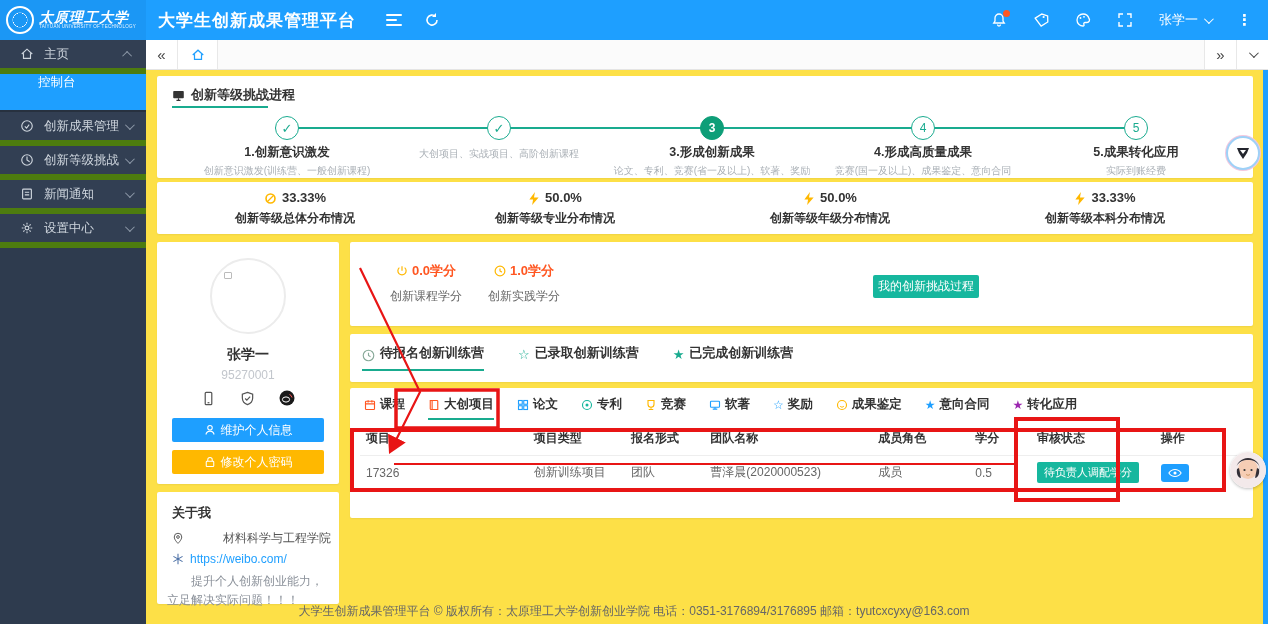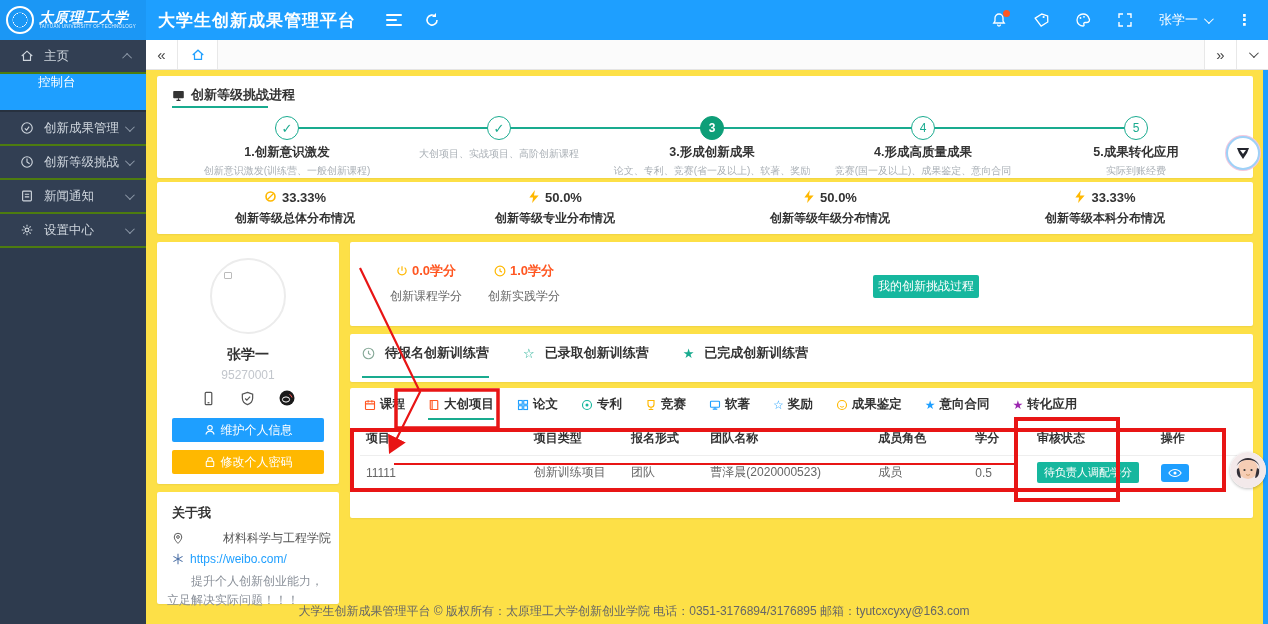--- a/index.html
+++ b/index.html
@@ -23,21 +23,21 @@
   .topbar-right { margin-left:auto; display:flex; align-items:center; gap:26px; padding-right:16px; }
   .bell-wrap { position:relative; }
   .bell-dot { position:absolute; right:-3px; top:-2px; width:7px; height:7px; background:#ff5722; border-radius:50%; }
   .top-user { color:#fff; font-size:13px; display:flex; align-items:center; gap:6px; cursor:pointer; }
   .chev { display:inline-block; width:7px; height:7px; border-right:1.6px solid #fff; border-bottom:1.6px solid #fff; }
   .chev.down { transform:rotate(45deg) translateY(-2px); }
   .kebab { color:#fff; font-size:15px; font-weight:bold; cursor:pointer; }
 
   
   .sidebar { position:absolute; left:0; top:40px; width:146px; height:584px; background:#2e3b4e; z-index:25; }
-  .side-item { height:34px; display:flex; align-items:center; padding:0 14px 0 20px; color:#cfd6de; font-size:12.5px; cursor:pointer; border-bottom:2px solid #4d7c0f; background:#323f53; }
+  .side-item { height:34px; display:flex; align-items:center; padding:0 14px 0 20px; color:#cfd6de; font-size:12.5px; cursor:pointer; border-bottom:6px solid #4d7c0f; background:#323f53; }
   .side-item .lbl { margin-left:10px; }
   .side-item .chev { border-color:#8d99a8; margin-left:auto; }
   .chev.up { transform:rotate(-135deg) translateY(-2px); }
   .side-sub { height:38px; display:flex; padding-left:38px; font-size:12.5px; color:#fff; background:#1e9fff; cursor:pointer; border-bottom:2px solid #27313f; }
   .s-ic { width:14px; height:14px; flex:0 0 auto; }
 
   
   .tabbar { position:absolute; left:146px; top:40px; width:1122px; height:30px; background:#fbfbfb; border-bottom:1px solid #e4e4e4; display:flex; align-items:stretch; z-index:20; }
   .tb-btn { width:32px; display:flex; align-items:center; justify-content:center; color:#444; font-size:15px; border-right:1px solid #e8e8e8; cursor:pointer; background:#fff; }
   .tb-tab { width:40px; display:flex; align-items:center; justify-content:center; background:#fff; border-right:1px solid #e8e8e8; cursor:pointer; }
@@ -53,21 +53,21 @@
   .steps-line { position:absolute; left:118px; top:51px; width:849px; height:2px; background:#19ab8f; }
   .step-circle { position:absolute; top:40px; width:24px; height:24px; border-radius:50%; border:1.5px solid #19ab8f; background:#fff; color:#19ab8f; font-size:12px; display:flex; align-items:center; justify-content:center; }
   .step-circle.done { font-size:13px; }
   .step-circle.current { background:#0e9e78; border-color:#0e9e78; color:#fff; font-weight:bold; }
   .step-label { position:absolute; top:68px; width:240px; text-align:center; }
   .step-name { font-size:12.5px; font-weight:bold; color:#333; }
   .step-desc { font-size:10px; color:#aab0b6; margin-top:3px; white-space:nowrap; }
 
   .stats-strip { left:157px; top:182px; width:1096px; height:52px; }
   .stat-cell { position:absolute; top:8px; width:220px; text-align:center; }
-  .stat-val { font-size:13px; font-weight:bold; color:#333; display:flex; align-items:flex-start; justify-content:center; gap:5px; }
+  .stat-val { font-size:13px; font-weight:bold; color:#333; display:flex; align-items:flex-end; justify-content:center; gap:5px; }
   .stat-lbl { font-size:12px; font-weight:bold; color:#333; margin-top:5px; }
 
   .profile-card { left:157px; top:242px; width:182px; height:242px; }
   .avatar { position:absolute; left:53px; top:16px; width:76px; height:76px; border-radius:50%; border:2px solid #ececec; background:#fff; }
   .avatar-ph { position:absolute; left:12px; top:12px; width:8px; height:7px; border:1px solid #bbb; border-radius:1px; }
   .p-name { position:absolute; top:104px; width:100%; text-align:center; font-size:14px; font-weight:bold; color:#333; }
   .p-id { position:absolute; top:126px; width:100%; text-align:center; font-size:12px; color:#c2c6cc; }
   .p-icons { position:absolute; top:148px; width:100%; display:flex; justify-content:center; gap:24px; align-items:center; }
   .btn { position:absolute; left:15px; width:152px; height:24px; border:none; border-radius:2px; color:#fff; font-size:12px; display:flex; align-items:center; justify-content:center; gap:5px; cursor:pointer; font-family:inherit; }
   .btn-blue { top:176px; background:#1e9fff; }
@@ -81,21 +81,21 @@
   .ab-motto { position:absolute; left:10px; top:80px; width:164px; font-size:12px; color:#8a9099; line-height:1.55; text-indent:2em; }
 
   .credits-card { left:350px; top:242px; width:903px; height:84px; }
   .credit { position:absolute; top:20px; text-align:center; }
   .credit-val { font-size:13px; font-weight:bold; color:#ff5722; display:flex; align-items:center; gap:4px; justify-content:center; }
   .credit-lbl { font-size:12px; color:#666; margin-top:8px; }
   .btn-teal { position:absolute; left:523px; top:33px; width:106px; height:23px; background:#16b79e; color:#fff; border:none; border-radius:2px; font-size:12px; cursor:pointer; font-family:inherit; }
 
   .camps-card { left:350px; top:334px; width:903px; height:48px; }
   .camp-tabs { display:flex; gap:34px; padding:10px 0 0 12px; }
-  .camp-tab { display:flex; align-items:center; gap:10px; font-size:13px; font-weight:bold; color:#333; padding-bottom:16px; cursor:pointer; position:relative; }
+  .camp-tab { display:flex; align-items:flex-end; gap:5px; font-size:13px; font-weight:bold; color:#333; padding-bottom:9px; cursor:pointer; position:relative; }
   .camp-tab.active::after { content:""; position:absolute; left:0; right:0; bottom:0; height:2px; background:#19ab8f; }
   .g-star { color:#19ab8f; font-size:13px; }
 
   .cat-card { left:350px; top:388px; width:903px; height:130px; }
   .cat-tabs { display:flex; gap:23px; padding:8px 0 0 14px; }
   .cat-tab { display:flex; align-items:center; gap:4px; font-size:12.5px; font-weight:bold; color:#333; padding-bottom:7px; cursor:pointer; position:relative; }
   .cat-tab.active::after { content:""; position:absolute; left:0; right:0; bottom:0; height:2px; background:#19ab8f; }
   .tab-glyph { font-size:12px; } .c-blue{color:#1e9fff;} .c-purple{color:#9c27b0;}
   table.grid { width:883px; margin:2px 10px 0 10px; border-collapse:collapse; table-layout:fixed; }
   table.grid th { font-size:12px; color:#333; text-align:left; font-weight:bold; padding:8px 6px; border-bottom:1px solid #eee; }
@@ -494,21 +494,21 @@
           <th>报名形式</th>
           <th>团队名称</th>
           <th>成员角色</th>
           <th>学分</th>
           <th>审核状态</th>
           <th>操作</th>
         </tr>
       </thead>
       <tbody>
         <tr>
-          <td>11111</td>
+          <td>17326</td>
           <td>创新训练项目</td>
           <td>团队</td>
           <td>曹泽晨(2020000523)</td>
           <td>成员</td>
           <td>0.5</td>
           <td><span class="badge">待负责人调配学分</span></td>
           <td>
             <button class="eye-btn">
               <svg width="14" height="10" viewBox="0 0 16 10">
                   <path d="M1 5s2.8-4 7-4 7 4 7 4-2.8 4-7 4-7-4-7-4z" fill="none" stroke="#fff" stroke-width="1.3"></path>

